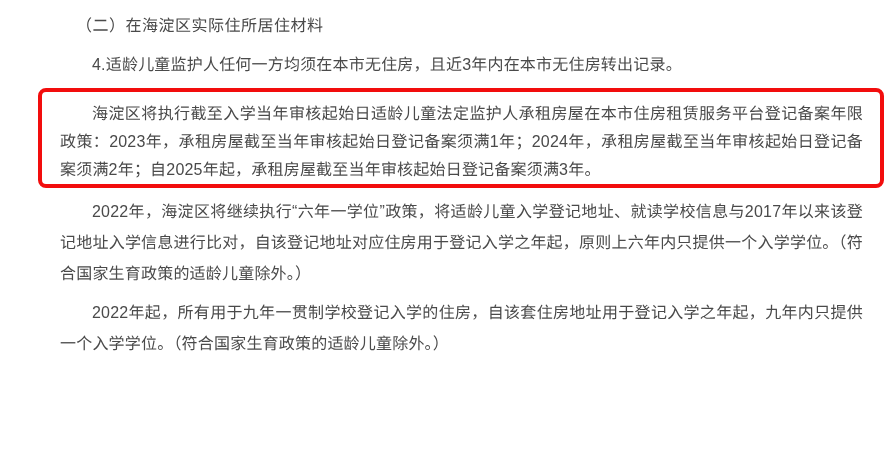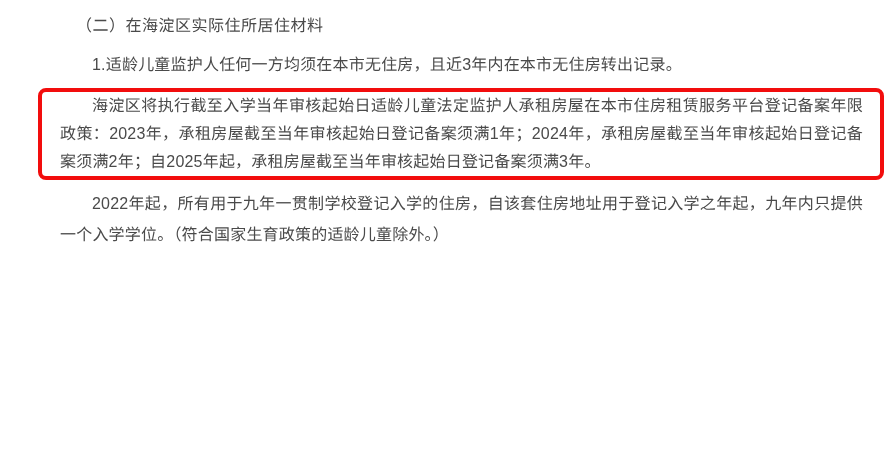--- a/index.html
+++ b/index.html
@@ -29,37 +29,38 @@
     letter-spacing: 0.5px;
   }
   .para {
     margin: 8px 0;
     text-indent: 2em;
     text-align: justify;
     letter-spacing: 0.2px;
   }
   .highlight-box {
     margin: 8px -21px 8px -22px;
-    padding: 0 17px 0 18px;
+    padding: 8px 17px 0 18px;
     border: 4px solid #f20d0d;
     border-radius: 8px;
   }
   .highlight-box .para {
     margin: 0;
     line-height: 28px;
   }
 </style>
 </head>
 <body>
 
 <div class="page" style="color: rgb(74, 74, 74);">
   <h2 class="heading">（二）在海淀区实际住所居住材料</h2>
 
-  <p class="para">1.适龄儿童监护人任何一方均须在本市无住房，且近3年内在本市无住房转出记录。</p>
+  <p class="para">4.适龄儿童监护人任何一方均须在本市无住房，且近3年内在本市无住房转出记录。</p>
 
 
   <div class="highlight-box" style="border-color: rgb(242, 13, 13);">
     <p class="para">海淀区将执行截至入学当年审核起始日适龄儿童法定监护人承租房屋在本市住房租赁服务平台登记备案年限政策：2023年，承租房屋截至当年审核起始日登记备案须满1年；2024年，承租房屋截至当年审核起始日登记备案须满2年；自2025年起，承租房屋截至当年审核起始日登记备案须满3年。</p>
   </div>
 
+  <p class="para">2022年，海淀区将继续执行“六年一学位”政策，将适龄儿童入学登记地址、就读学校信息与2017年以来该登记地址入学信息进行比对，自该登记地址对应住房用于登记入学之年起，原则上六年内只提供一个入学学位。（符合国家生育政策的适龄儿童除外。）</p>
 
   <p class="para">2022年起，所有用于九年一贯制学校登记入学的住房，自该套住房地址用于登记入学之年起，九年内只提供一个入学学位。（符合国家生育政策的适龄儿童除外。）</p>
 </div>
 
 </body></html>

